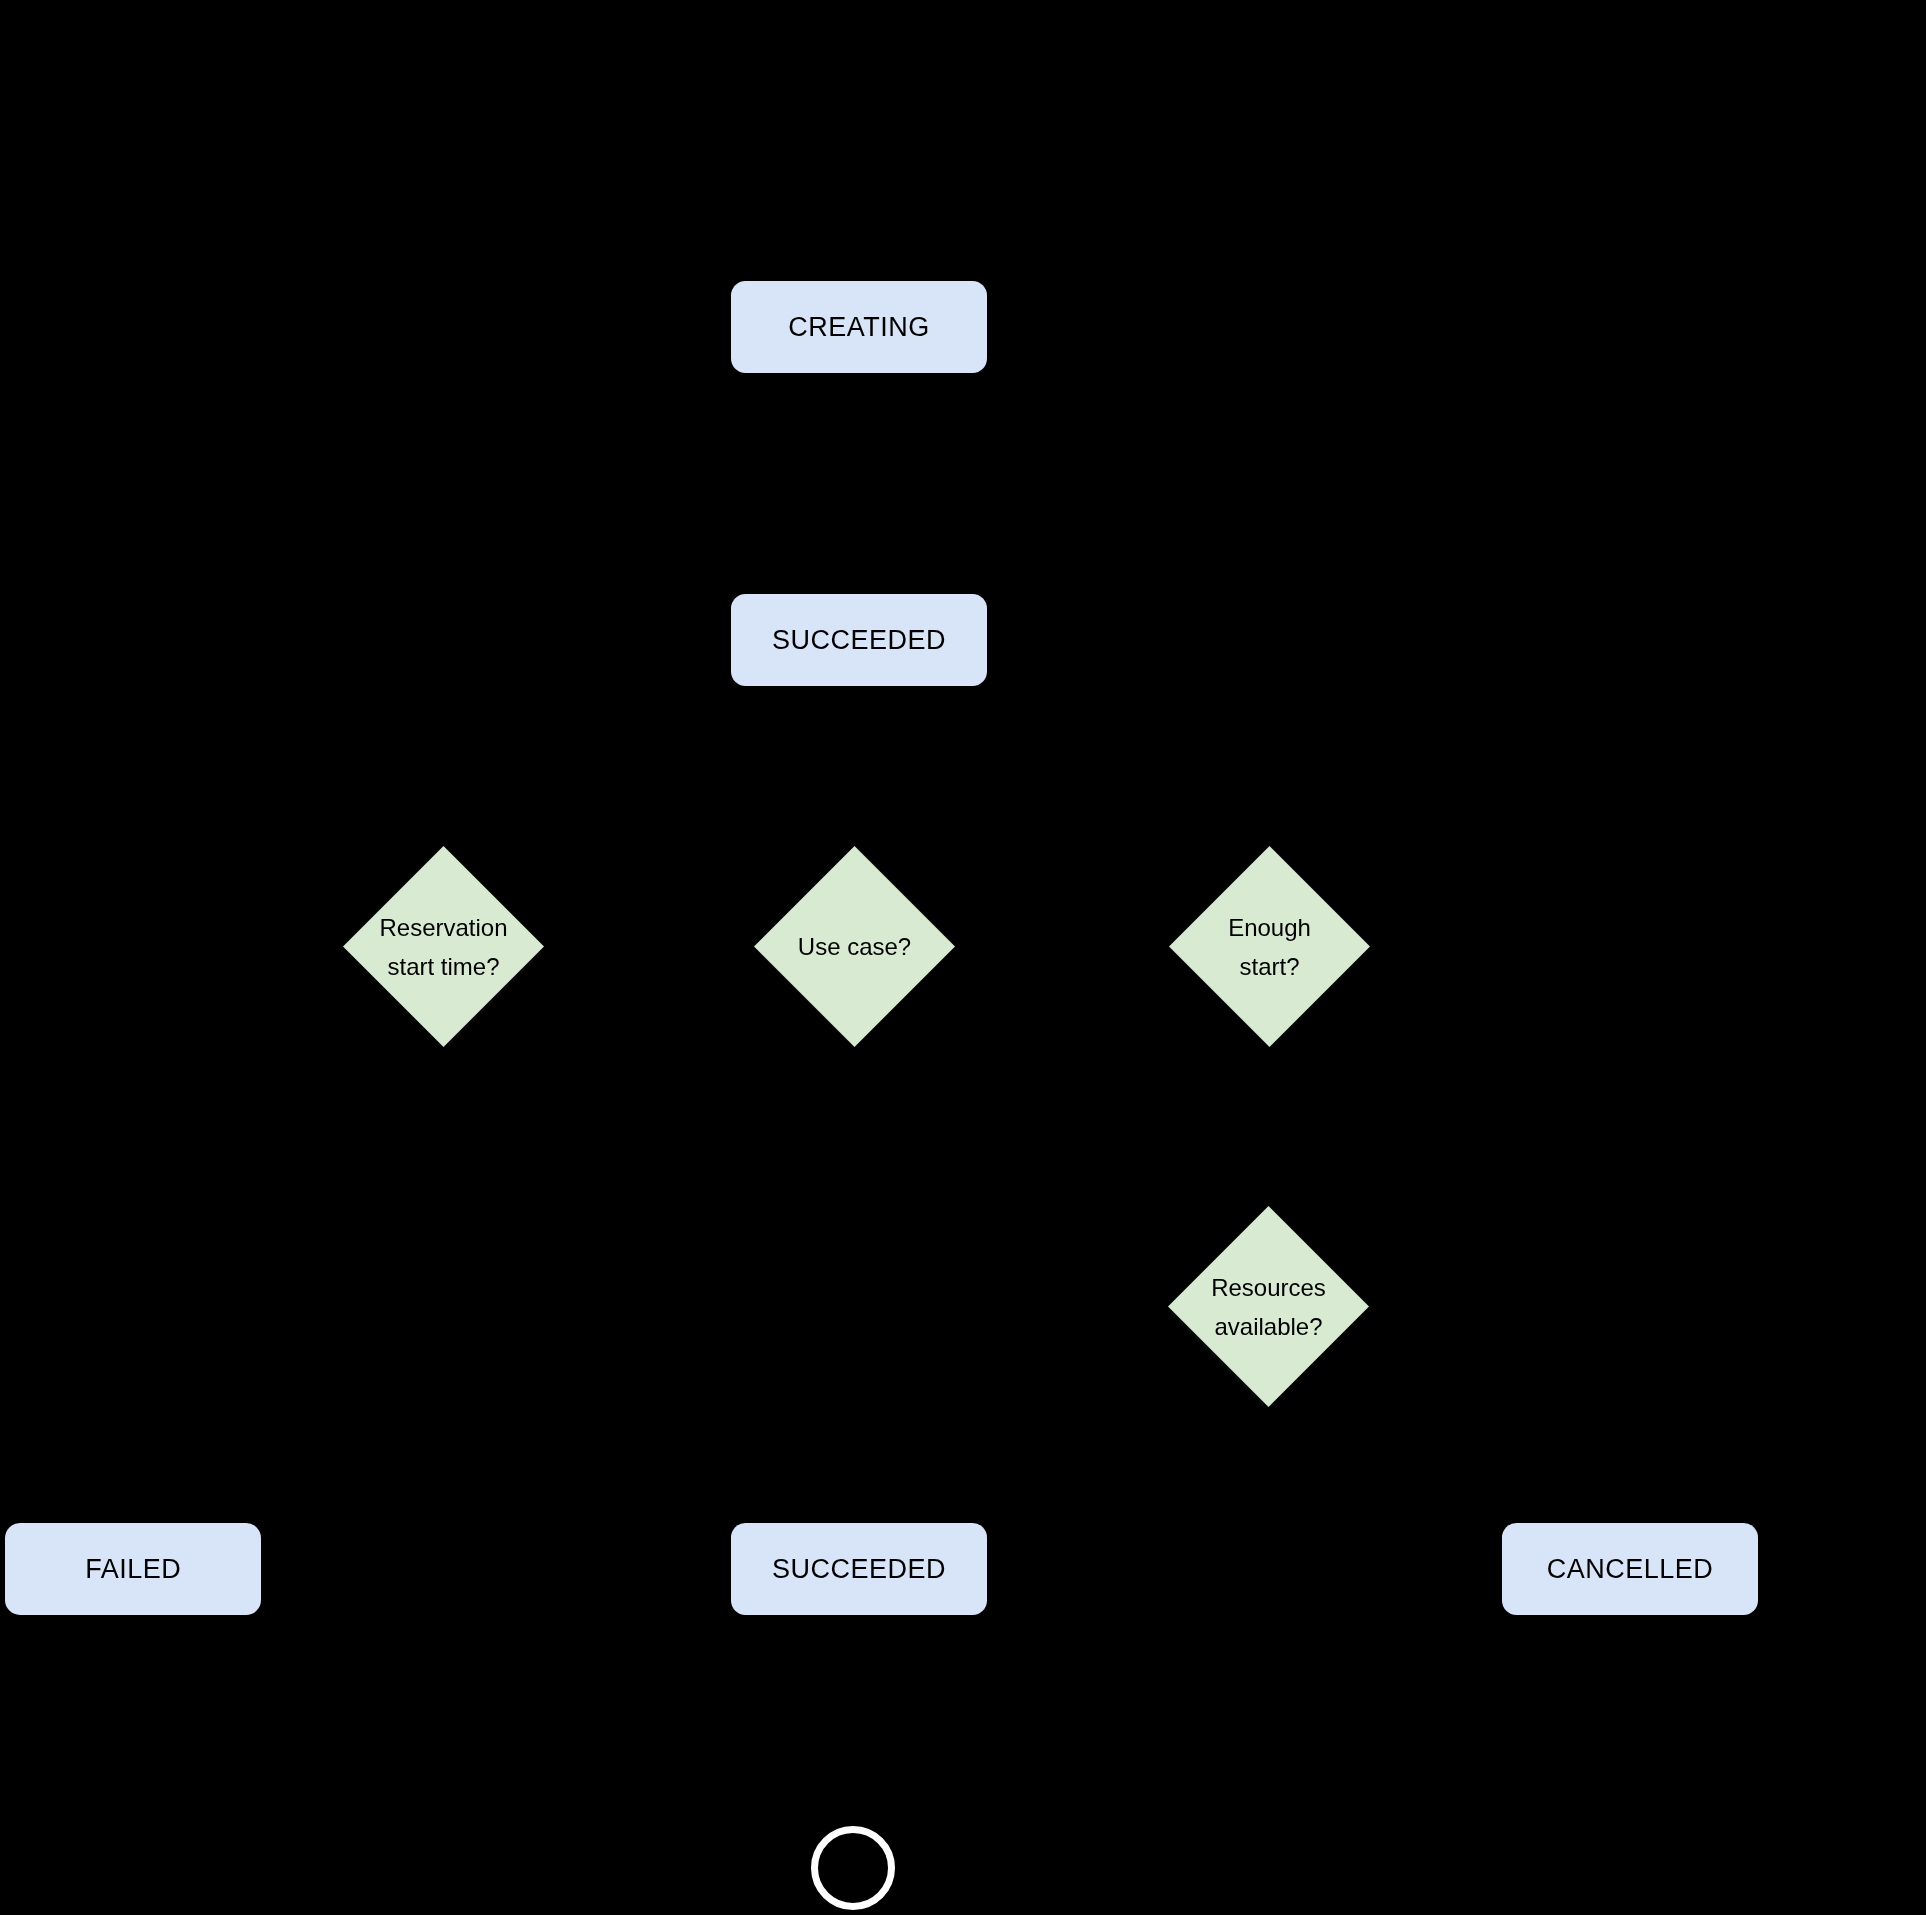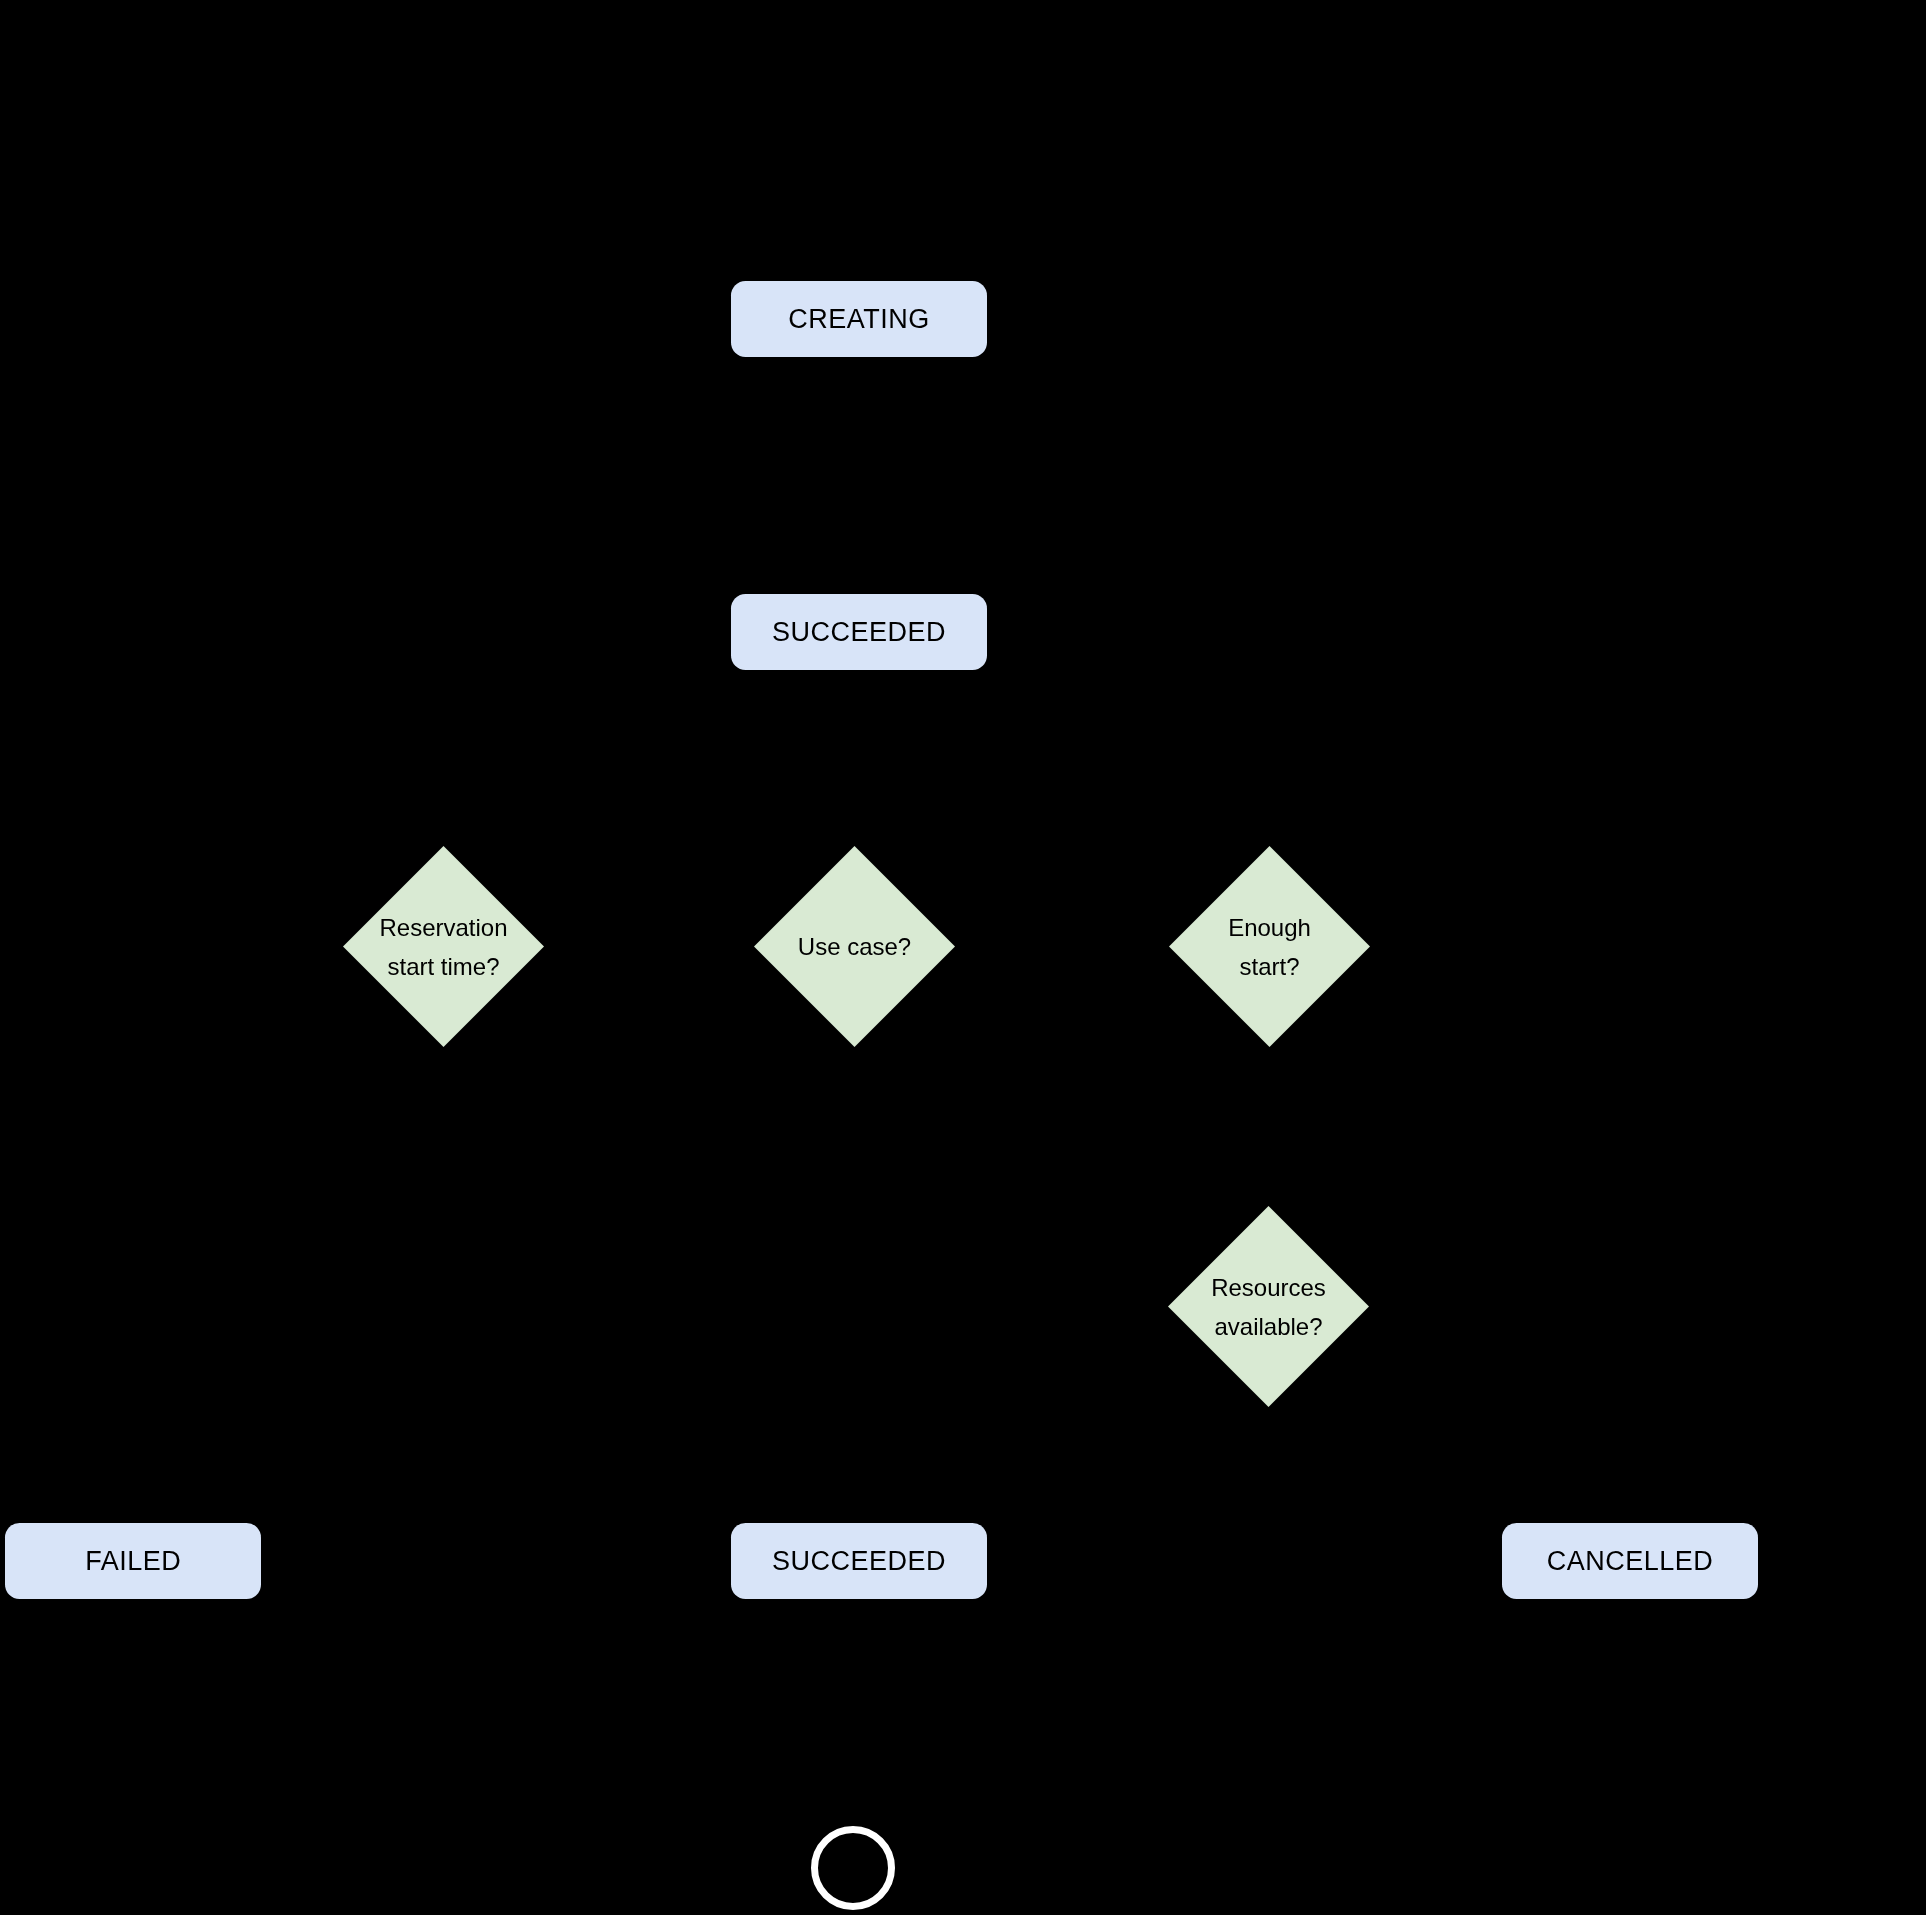--- a/index.html
+++ b/index.html
@@ -11,21 +11,21 @@
     position: relative;
     width: 1926px;
     height: 1916px;
     background: #000000;
     overflow: hidden;
     font-family: "Liberation Sans", "DejaVu Sans", sans-serif;
   }
   .state-box {
     position: absolute;
     width: 256px;
-    height: 76px;
+    height: 92px;
     background: #d8e4f8;
     border-radius: 14.5px;
     display: flex;
     align-items: center;
     justify-content: center;
     color: #000000;
     font-size: 27px;
     letter-spacing: 0.5px;
     text-align: left;
   }
@@ -49,21 +49,21 @@
     position: absolute;
     width: 70px;
     height: 70px;
     border: 7.2px solid #ffffff;
     border-radius: 50%;
     background: transparent;
   }
   
   #node-creating   { left: 731px; top: 281px;  }
   #node-accepted   { left: 731px; top: 594px; }
-  #node-failed     { left: 5.2px;   top: 1523px; }
+  #node-failed     { left: 5.2px;   top: 1523px; border-radius: 15px; }
   #node-succeeded  { left: 731px; top: 1523px; }
   #node-cancelled  { left: 1466px; top: 1523px; margin-left: 36px; }
   #decision-reservation-start-time { left: 343px;  top: 846px; }
   #decision-use-case               { left: 754px; top: 846px; }
   #decision-enough-quota           { left: 1169px; top: 846px; }
   #decision-resources-available    { left: 1168px; top: 1206px; }
   #end-node { left: 811px; top: 1826px; }
 </style>
 </head>
 <body>

